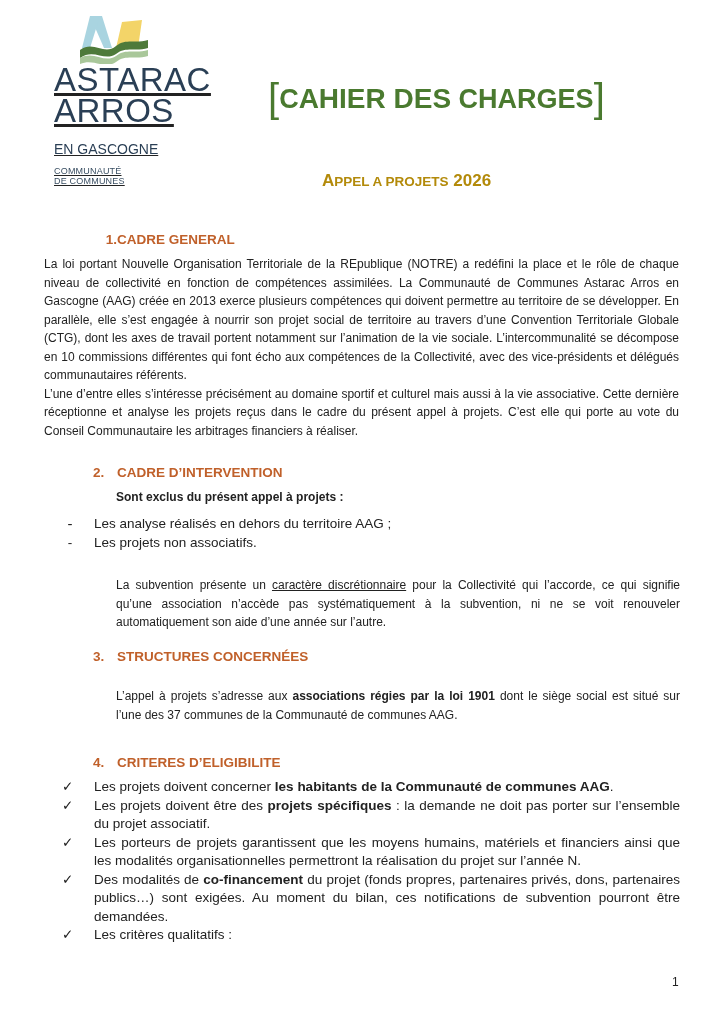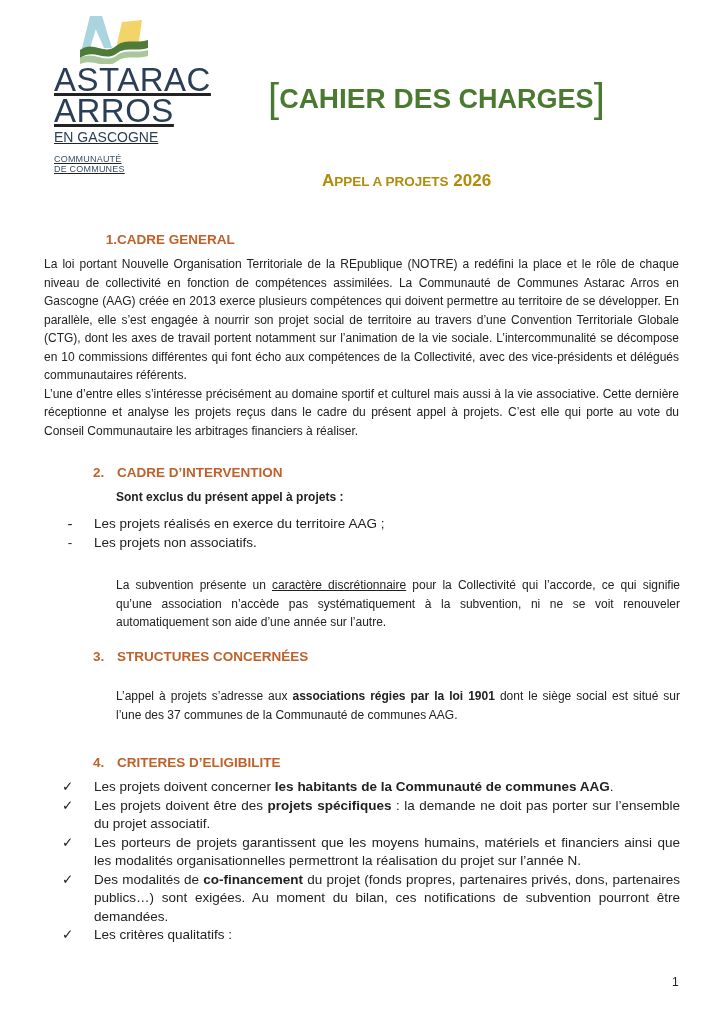--- a/index.html
+++ b/index.html
@@ -1,21 +1,21 @@
 <!DOCTYPE html>
 <html><head>
 <meta charset="utf-8">
 <style>
   html, body { margin:0; padding:0; background:#fff; }
   body { width:724px; height:1024px; position:relative; overflow:hidden;
          font-family:"Liberation Sans", sans-serif; color:#222; }
   .logo { position:absolute; left:54px; top:14px; width:120px; text-align:left;text-decoration:underline; }
   .logo svg { display:block; margin:0 auto; }
   .logo-line1, .logo-line2 { font-family:"Liberation Sans", sans-serif; color:#2a3f55; font-size:33px; line-height:31px; letter-spacing:0.5px; }
-  .logo-line3 { color:#2a3f55; font-size:14px; line-height:17px; margin-top:3px; }
+  .logo-line3 { color:#2a3f55; font-size:14px; line-height:17px; margin-top:15px; }
   .logo-sub { color:#3a4f63; font-size:9px; line-height:10px; margin-top:8px; letter-spacing:0.2px; }
   .title { position:absolute; left:268px; top:76px; color:#4a7a2f; font-weight:bold; font-size:27px; white-space:nowrap; }
   .title .br { font-size:40px; font-weight:normal; vertical-align:-4px; }
   .title .sc { font-size:28px; }
   .subtitle { position:absolute; left:322px; top:171px; color:#b38a0a; font-weight:bold; font-size:17px; white-space:nowrap; }
   .subtitle .sc { font-size:13.5px; }
   .sec-h { position:absolute; color:#c0602a; font-weight:bold; font-size:13.5px; white-space:nowrap; }
   .sec-h .num { display:inline-block; width:24px; }
   .para { position:absolute; font-size:12px; line-height:18.5px; text-align:justify; color:#222; }
   .bold { font-weight:bold; }
@@ -56,21 +56,21 @@
   <div style="text-align-last:left;">La loi portant Nouvelle Organisation Territoriale de la REpublique (NOTRE) a redéfini la place et le rôle de chaque niveau de collectivité en fonction de compétences assimilées. La Communauté de Communes Astarac Arros en Gascogne (AAG) créée en 2013 exerce plusieurs compétences qui doivent permettre au territoire de se développer. En parallèle, elle s’est engagée à nourrir son projet social de territoire au travers d’une Convention Territoriale Globale (CTG), dont les axes de travail portent notamment sur l’animation de la vie sociale. L’intercommunalité se décompose en 10 commissions différentes qui font écho aux compétences de la Collectivité, avec des vice-présidents et délégués communautaires référents.</div>
   <div style="text-align-last:left;">L’une d’entre elles s’intéresse précisément au domaine sportif et culturel mais aussi à la vie associative. Cette dernière réceptionne et analyse les projets reçus dans le cadre du présent appel à projets. C’est elle qui porte au vote du Conseil Communautaire les arbitrages financiers à réaliser.</div>
 </div>
 
 <div class="sec-h" style="left:93px; top:465px;">
   <span class="num">2.</span><span>CADRE D’INTERVENTION</span>
 </div>
 <div class="para bold" style="left:116px; top:488px; width:560px;">Sont exclus du présent appel à projets :</div>
 <ul class="list" style="left:62px; top:515px; width:618px;">
   <li><span class="mark">-</span></li>
-  <li><span class="mark">-</span><span>Les projets réalisés en exerce du territoire AAG ;</span></li>
+  <li><span class="mark">-</span><span>Les analyse réalisés en dehors du territoire AAG ;</span></li>
   <li><span class="mark">-</span><span>Les projets non associatifs.</span></li>
 </ul>
 <div class="para" style="left:116px; top:576px; width:564px; text-align-last:left;"><span>La subvention présente un </span><span class="ul">caractère discrétionnaire</span><span> pour la Collectivité qui l’accorde, ce qui signifie qu’une association n’accède pas systématiquement à la subvention, ni ne se voit renouveler automatiquement son aide d’une année sur l’autre.</span></div>
 
 <div class="sec-h" style="left:93px; top:649px;">
   <span class="num">3.</span><span>STRUCTURES CONCERNÉES</span>
 </div>
 <div class="para" style="left:116px; top:687px; width:564px; text-align-last:left;"><span>L’appel à projets s’adresse aux </span><span class="bold">associations régies par la loi 1901</span><span> dont le siège social est situé sur l’une des 37 communes de la Communauté de communes AAG.</span></div>
 
 <div class="sec-h" style="left:93px; top:755px;">

